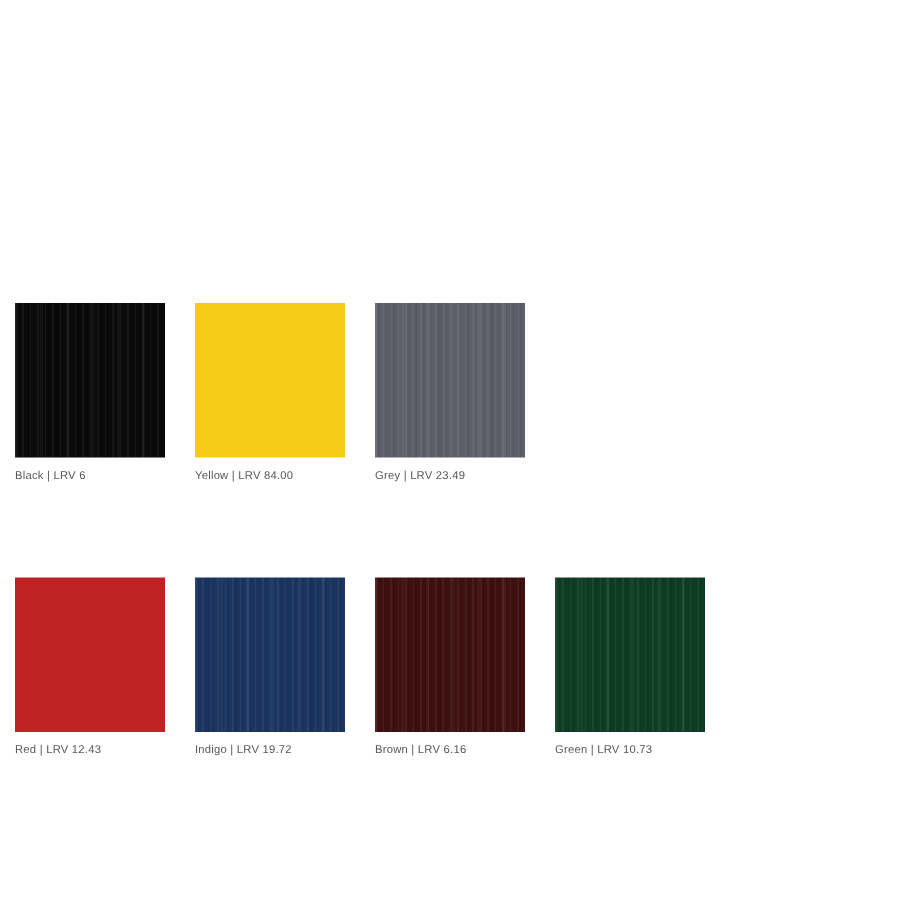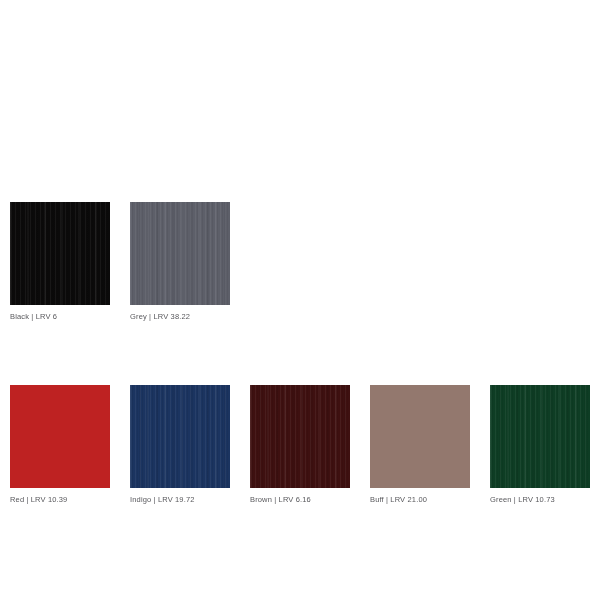--- a/index.html
+++ b/index.html
@@ -100,53 +100,53 @@
 <div id="swatch-board" style="background: rgb(255, 255, 255);">
   <div class="swatch-grid">
     <div class="swatch-row">
       <div class="swatch-cell">
         <div class="swatch-chip" style="background-color: rgb(11, 10, 10);">
           <span class="grain"></span>
         </div>
         <div class="swatch-label">Black | LRV 6</div>
       </div>
       <div class="swatch-cell">
+        <div class="swatch-chip no-grain" style="background-color: rgb(245, 203, 21);">
+          
+        </div>
+        <div class="swatch-label">Yellow | LRV 84.00</div>
+      </div>
+      <div class="swatch-cell">
         <div class="swatch-chip" style="background-color: rgb(93, 95, 105);">
           <span class="grain"></span>
         </div>
-        <div class="swatch-label">Grey | LRV 38.22</div>
+        <div class="swatch-label">Grey | LRV 23.49</div>
       </div>
     </div>
 
     <div class="swatch-row">
       <div class="swatch-cell">
         <div class="swatch-chip no-grain" style="background-color: rgb(190, 34, 34);">
           
         </div>
-        <div class="swatch-label">Red | LRV 10.39</div>
+        <div class="swatch-label">Red | LRV 12.43</div>
       </div>
       <div class="swatch-cell">
         <div class="swatch-chip" style="background-color: rgb(27, 52, 96);">
           <span class="grain"></span>
         </div>
         <div class="swatch-label">Indigo | LRV 19.72</div>
       </div>
       <div class="swatch-cell">
         <div class="swatch-chip" style="background-color: rgb(62, 16, 16);">
           <span class="grain"></span>
         </div>
         <div class="swatch-label">Brown | LRV 6.16</div>
       </div>
       <div class="swatch-cell">
-        <div class="swatch-chip no-grain" style="background-color: rgb(147, 120, 110);">
-          
-        </div>
-        <div class="swatch-label">Buff | LRV 21.00</div>
-      </div>
-      <div class="swatch-cell">
         <div class="swatch-chip" style="background-color: rgb(14, 61, 36);">
           <span class="grain"></span>
         </div>
         <div class="swatch-label">Green | LRV 10.73</div>
       </div>
     </div>
   </div>
 </div>
 
 </body></html>

